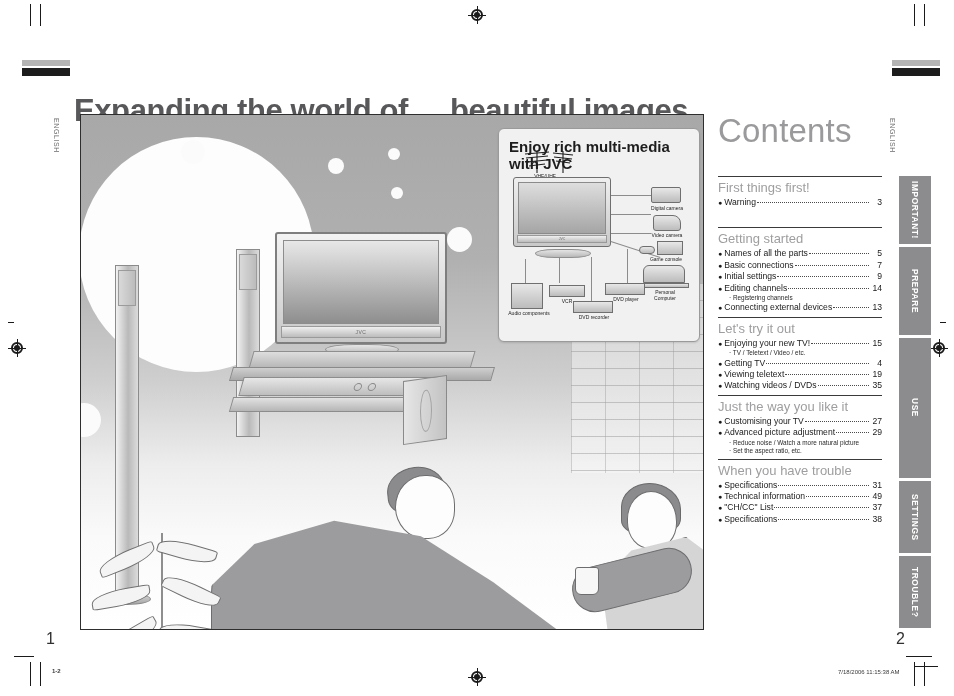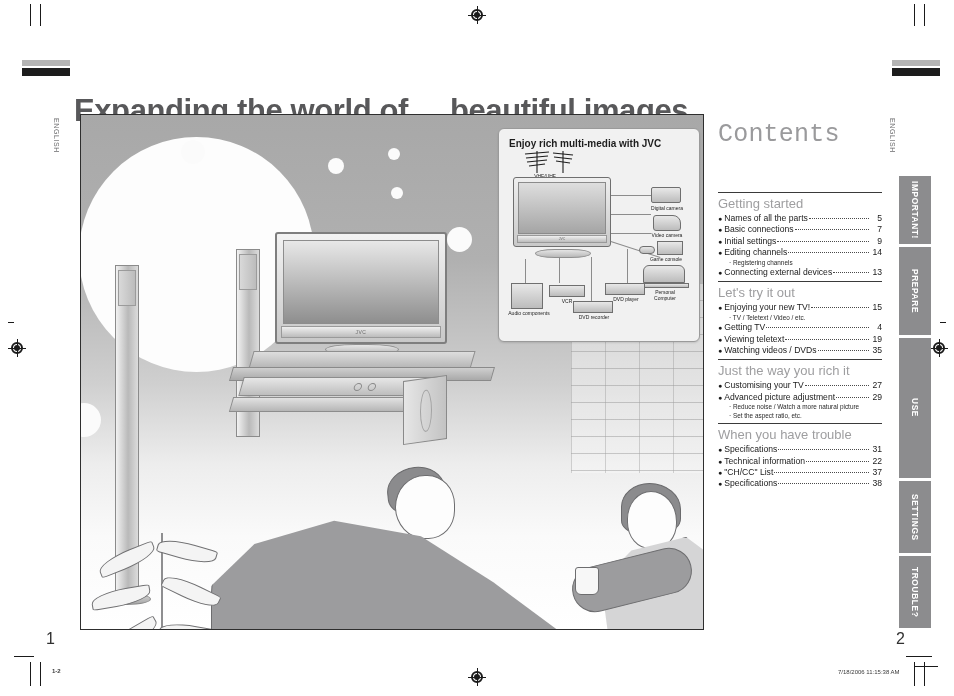--- a/index.html
+++ b/index.html
@@ -118,41 +118,41 @@
 
   .plant{position:absolute;left:10px;top:418px;width:150px;height:200px;}
   .leaf{position:absolute;width:58px;height:15px;border:1.2px solid #707072;
       background:#f4f4f4;border-radius:60% 10% 60% 10%;}
   .stem{position:absolute;background:#8e8e90;width:2px;}
 
   
   .mediacard{position:absolute;left:498px;top:128px;width:200px;height:212px;
       background:#f1f1f1;border:1px solid #9a9a9a;border-radius:6px;
       box-shadow:0 1px 2px rgba(0,0,0,.12);}
-  .mc-title{position:absolute;left:10px;top:9px;font-size:10px;font-weight:bold;color:#1d1d1d;}
+  .mc-title{position:absolute;left:10px;top:9px;font-size:15px;font-weight:bold;color:#1d1d1d;}
   .mc-label{position:absolute;font-size:5px;color:#1d1d1d;line-height:6px;text-align:center;}
   .mc-tv{position:absolute;left:14px;top:48px;width:98px;height:70px;
       background:linear-gradient(180deg,#efefef,#c9c9c9);border:1.4px solid #6f6f6f;
       border-radius:3px;box-sizing:border-box;padding:4px;}
   .mc-tv-screen{width:100%;height:52px;box-sizing:border-box;border:1px solid #8b8b8b;
       background:linear-gradient(180deg,#dedede,#a5a5a5);}
   .mc-tv-chin{position:absolute;left:3px;right:3px;bottom:3px;height:8px;
       background:linear-gradient(180deg,#f0f0f0,#bdbdbd);border:1px solid #999;
       box-sizing:border-box;text-align:center;font-size:3.5px;color:#6a6a6a;line-height:7px;}
   .mc-stand{position:absolute;left:36px;top:120px;width:54px;height:7px;
       background:linear-gradient(180deg,#e4e4e4,#b9b9b9);border:1px solid #8f8f8f;
       border-radius:50%/70%;}
   .mc-dev{position:absolute;background:linear-gradient(180deg,#e8e8e8,#bcbcbc);
       border:1px solid #6f6f6f;box-sizing:border-box;}
   .mc-line{position:absolute;background:#8c8c8c;height:1px;transform-origin:0 0;}
   .mc-ant{position:absolute;left:24px;top:20px;width:54px;height:26px;}
 
   
-  .contents-h{position:absolute;left:718px;top:120px;font-size:25px;color:#9a9a9c;
-      font-weight:normal;letter-spacing:0.2px;font-family:Liberation Mono, monospace;}
+  .contents-h{position:absolute;left:718px;top:112px;font-size:33px;color:#9a9a9c;
+      font-weight:normal;letter-spacing:0.2px;}
   .toc{position:absolute;left:718px;top:176px;width:164px;}
   .sect{margin-bottom:3px;}
   .sect.ruled{border-top:1.4px solid #3a3a3a;padding-top:3px;}
   .sect-h{font-size:13px;color:#9e9ea0;margin:0 0 1px 0;line-height:16px;white-space:nowrap;}
   .sect-h.wide{font-size:12.4px;letter-spacing:-0.2px;}
   .row{display:flex;align-items:baseline;font-size:8.6px;color:#1a1a1a;line-height:11.4px;}
   .row .bullet{flex:0 0 auto;font-size:7px;margin-right:2px;line-height:11px;}
   .row .txt{flex:0 0 auto;white-space:nowrap;}
   .row .dots{flex:1 1 auto;margin:0 1px;border-bottom:1px dotted #4a4a4a;
       position:relative;top:-2px;min-width:6px;}
@@ -343,20 +343,29 @@
 
   <div class="mc-dev" style="left:74px;top:172px;width:40px;height:12px;"></div>
   <div class="mc-label" style="left:68px;top:185px;width:54px;">DVD recorder</div>
 
   <div class="mc-dev" style="left:106px;top:154px;width:40px;height:12px;"></div>
   <div class="mc-label" style="left:102px;top:167px;width:50px;">DVD player</div>
 </div>
 
 <div class="contents-h">Contents</div>
 <div class="toc" id="toc">
+    <div class="sect ruled">
+      <div class="sect-h">First things first!</div>
+      <div class="row">
+        <span class="bullet">●</span>
+        <span class="txt">Warning</span>
+        <span class="dots"></span>
+        <span class="pg">3</span>
+      </div>
+    </div>
     <div class="spacer"></div>
     <div class="sect ruled">
       <div class="sect-h">Getting started</div>
       <div class="row">
         <span class="bullet">●</span>
         <span class="txt">Names of all the parts</span>
         <span class="dots"></span>
         <span class="pg">5</span>
       </div>
       <div class="row">
@@ -407,21 +416,21 @@
         <span class="pg">19</span>
       </div>
       <div class="row">
         <span class="bullet">●</span>
         <span class="txt">Watching videos / DVDs</span>
         <span class="dots"></span>
         <span class="pg">35</span>
       </div>
     </div>
     <div class="sect ruled">
-      <div class="sect-h">Just the way you rich it</div>
+      <div class="sect-h">Just the way you like it</div>
       <div class="row">
         <span class="bullet">●</span>
         <span class="txt">Customising your TV</span>
         <span class="dots"></span>
         <span class="pg">27</span>
       </div>
       <div class="row">
         <span class="bullet">●</span>
         <span class="txt">Advanced picture adjustment</span>
         <span class="dots"></span>
@@ -435,21 +444,21 @@
       <div class="row">
         <span class="bullet">●</span>
         <span class="txt">Specifications</span>
         <span class="dots"></span>
         <span class="pg">31</span>
       </div>
       <div class="row">
         <span class="bullet">●</span>
         <span class="txt">Technical information</span>
         <span class="dots"></span>
-        <span class="pg">22</span>
+        <span class="pg">49</span>
       </div>
       <div class="row">
         <span class="bullet">●</span>
         <span class="txt">"CH/CC" List</span>
         <span class="dots"></span>
         <span class="pg">37</span>
       </div>
       <div class="row">
         <span class="bullet">●</span>
         <span class="txt">Specifications</span>

